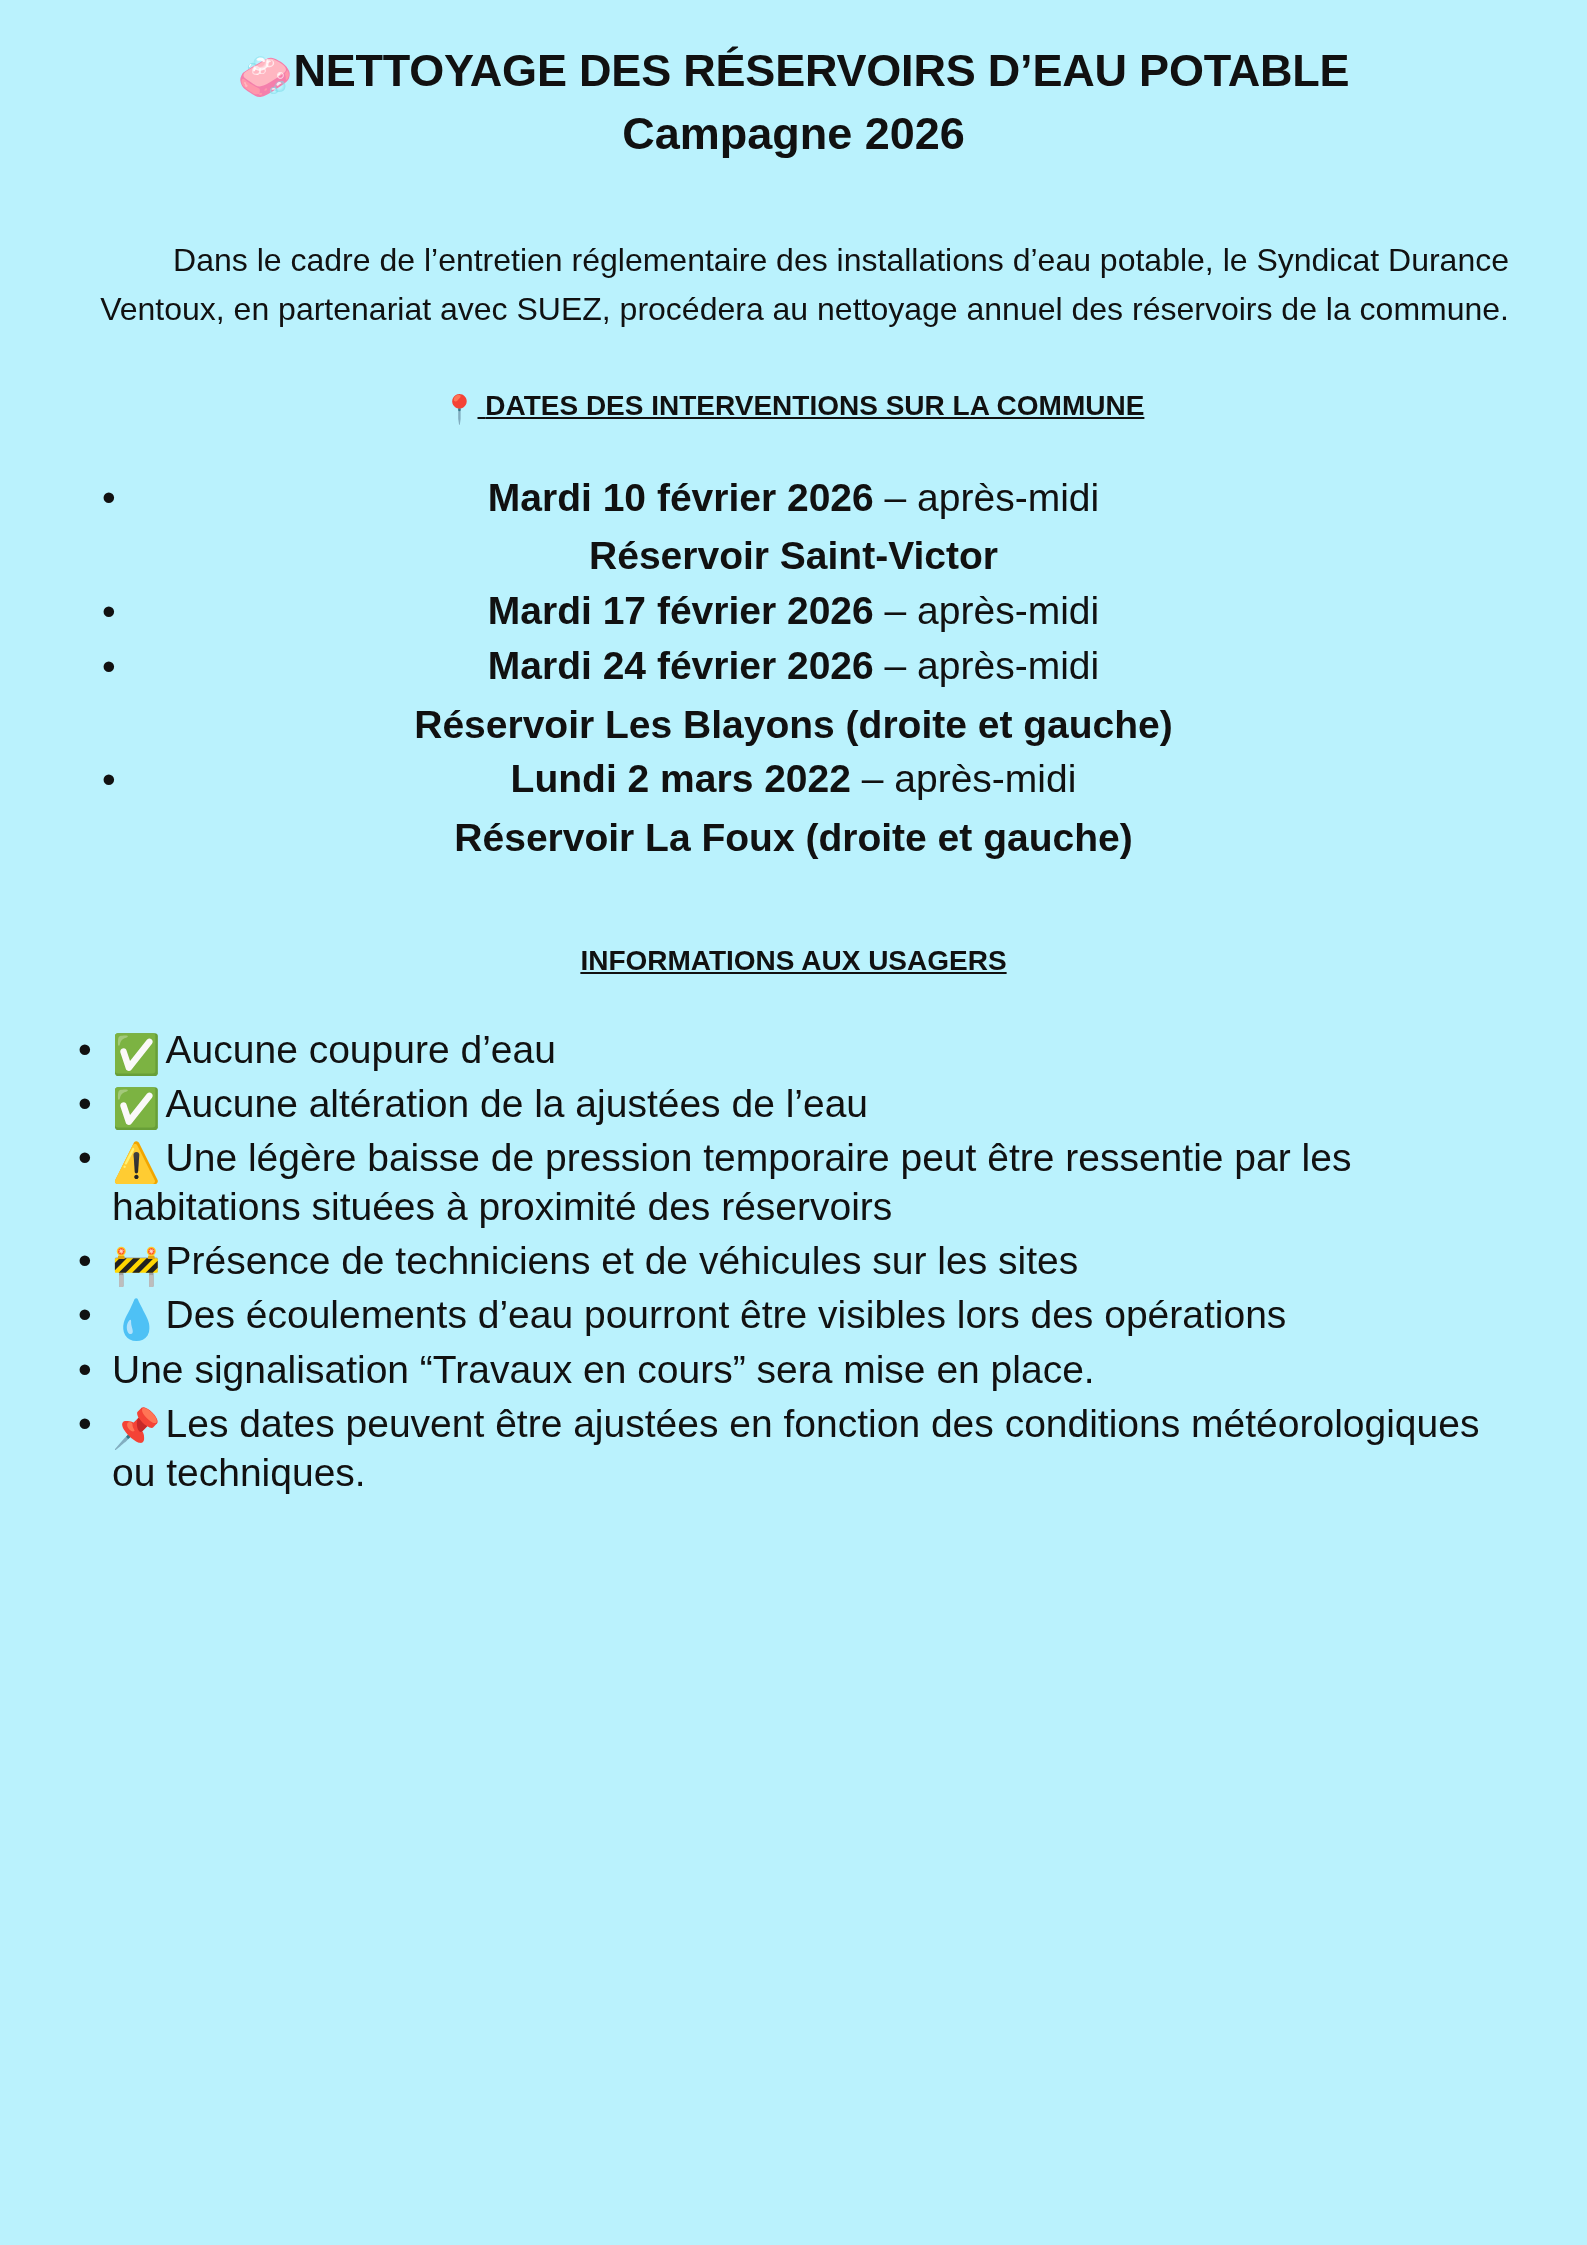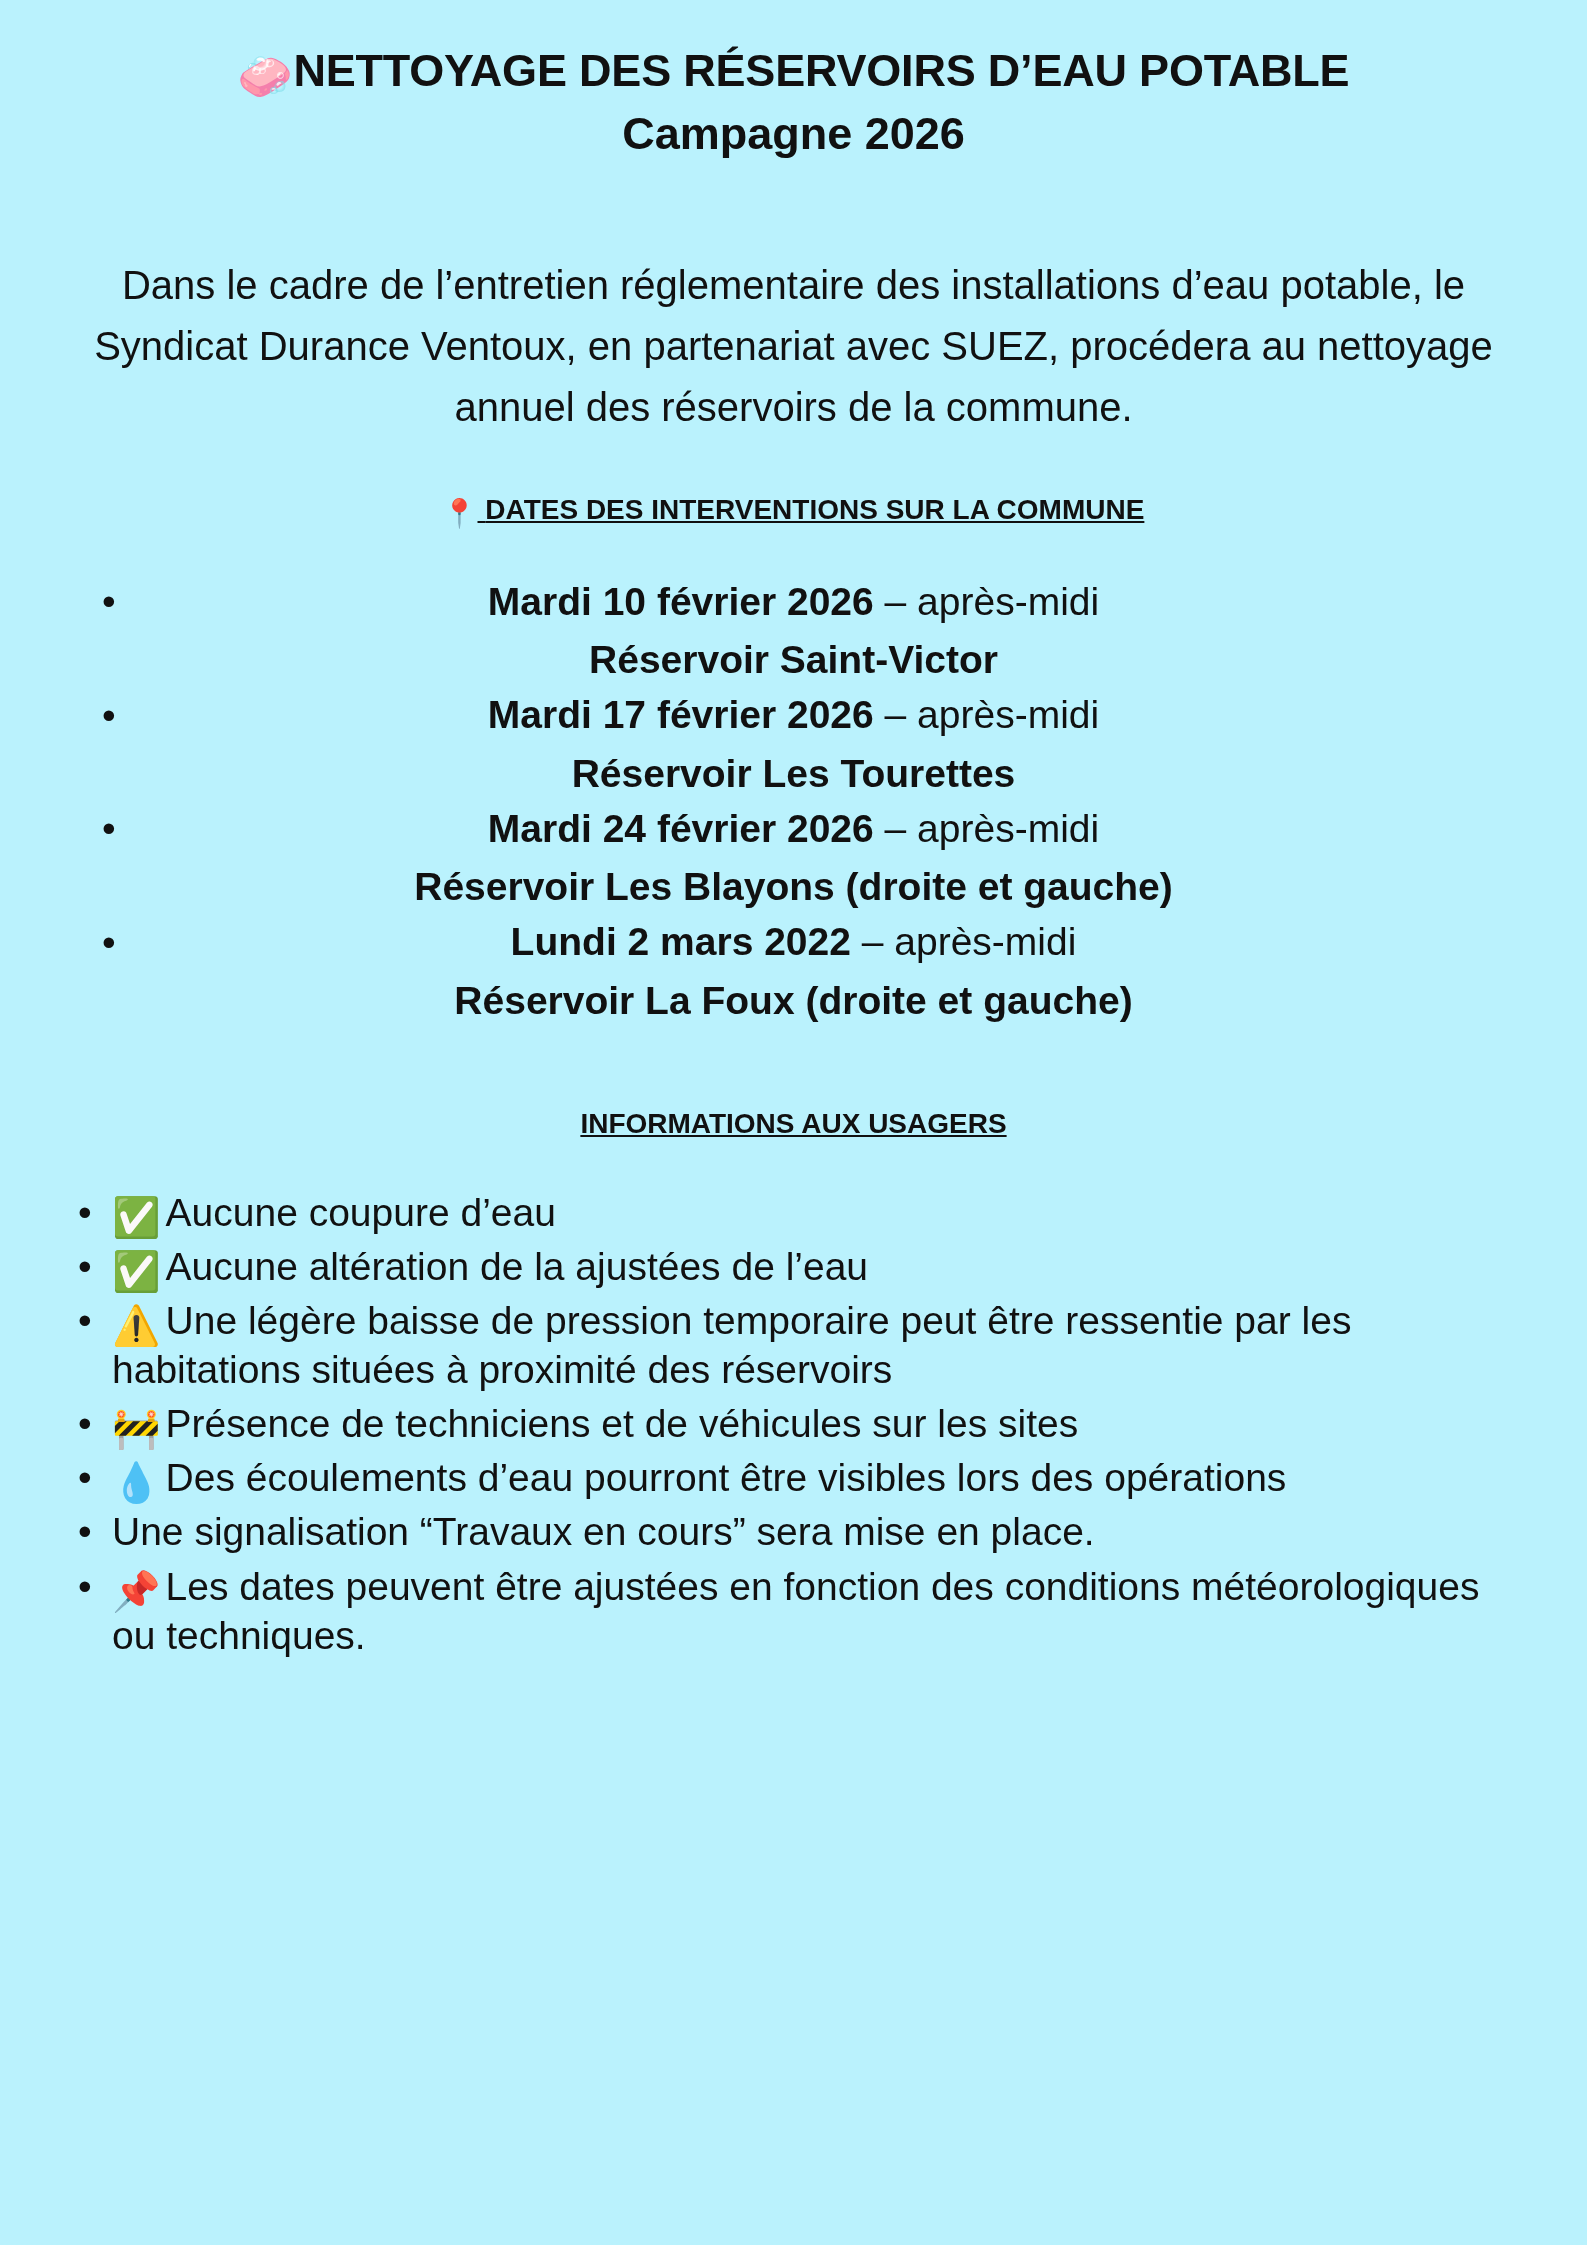--- a/index.html
+++ b/index.html
@@ -43,23 +43,23 @@
     margin-top: 8px;
   }
   .emoji {
     display: inline-block;
     vertical-align: -0.14em;
     line-height: 1;
   }
 
   
   .intro {
-    margin-top: 95px;
-    text-align: center;
-    font-size: 40px;
+    margin-top: 76px;
+    text-align: right;
+    font-size: 32px;
     line-height: 1.52;
     padding: 0 8px;
   }
 
   
   .section-heading {
     text-align: center;
     font-weight: bold;
     font-size: 28px;
     margin-top: 56px;
@@ -152,21 +152,20 @@
 
     <li class="date-item">
       <span class="bullet">•</span>
       <span class="date-line"><span class="date-strong">Mardi 10 février 2026</span><span class="date-dash"> – </span><span class="date-dash">après-midi</span></span>
       <span class="reservoir-line">Réservoir Saint-Victor</span>
     </li>
 
     <li class="date-item">
       <span class="bullet">•</span>
       <span class="date-line"><span class="date-strong">Mardi 17 février 2026</span><span class="date-dash"> – </span><span class="date-dash">après-midi</span></span>
-      <span class="reservoir-line">Réservoir Les Tourettes</span>
     </li>
 
     <li class="date-item">
       <span class="bullet">•</span>
       <span class="date-line"><span class="date-strong">Mardi 24 février 2026</span><span class="date-dash"> – </span><span class="date-dash">après-midi</span></span>
       <span class="reservoir-line">Réservoir Les Blayons (droite et gauche)</span>
     </li>
 
     <li class="date-item">
       <span class="bullet">•</span>

